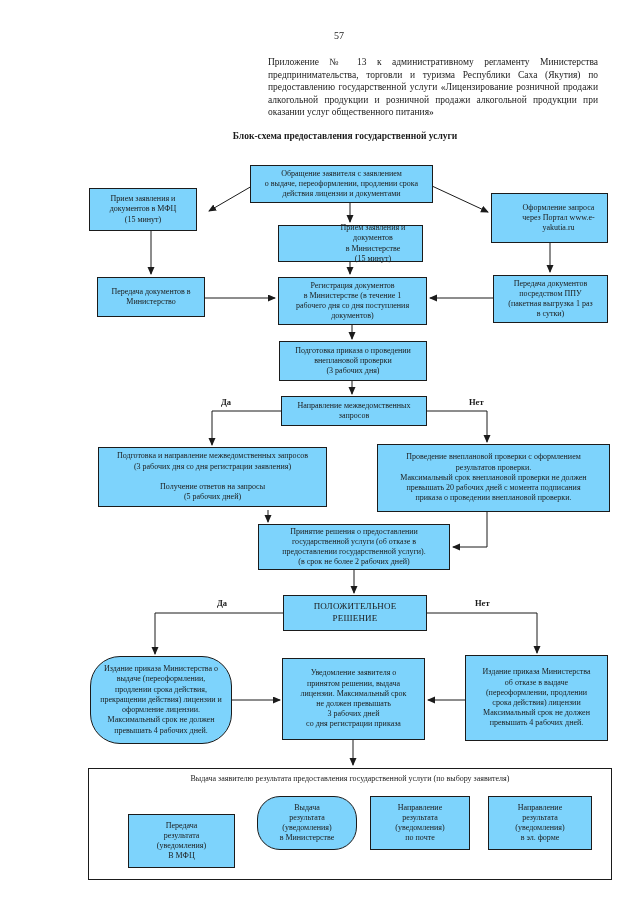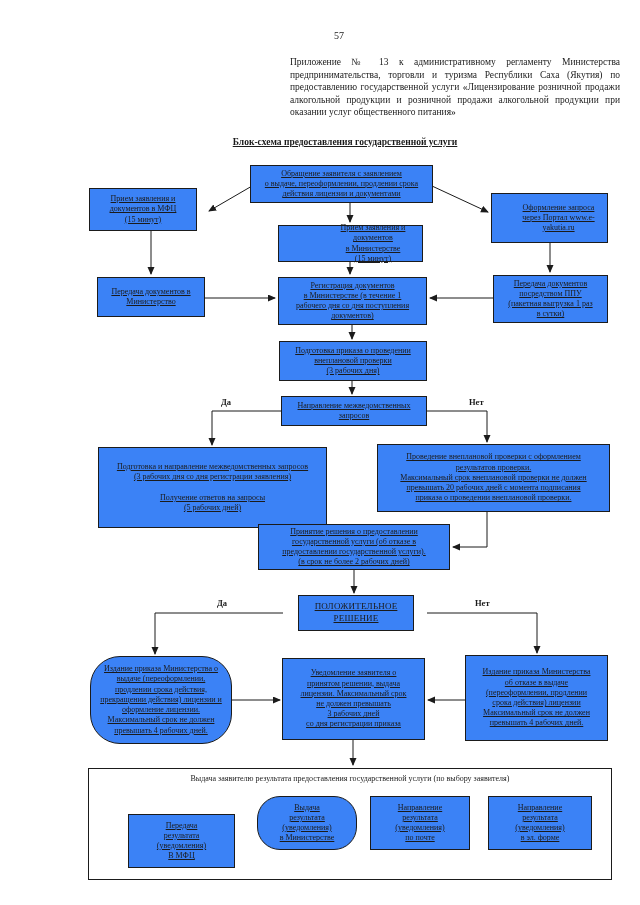--- a/index.html
+++ b/index.html
@@ -4,51 +4,51 @@
 <style>
   html,body{margin:0;padding:0;background:#e8e8e8;}
   .page{
     position:relative;width:640px;height:905px;background:#ffffff;
     font-family:"Liberation Serif", serif;color:#1b1b1b;overflow:hidden;
     margin:0 auto;
   }
   .abs{position:absolute;}
   .page-number{font-size:10px;}
   .doc-header{
-    width:330px;font-size:9.5px;line-height:1.32;text-align:justify;margin-left:22px;
+    width:330px;font-size:9.5px;line-height:1.32;text-align:justify;
   }
   .diagram-title{
     width:430px;font-size:9.5px;font-weight:bold;text-align:center;
   }
   .box{
-    position:absolute;border:1px solid #1b1b1b;background:#3b82f6;
+    position:absolute;border:1px solid #1b1b1b;background:#7dd3fc;
     display:flex;align-items:center;justify-content:center;
     text-align:center;font-size:8px;line-height:1.28;
-    white-space:pre-line;padding:1px 2px;box-sizing:border-box;text-decoration:underline;
+    white-space:pre-line;padding:1px 2px;box-sizing:border-box;
   }
   .box-positive{font-size:9px;letter-spacing:.2px;}
   .branch-label{font-size:8.5px;font-weight:bold;margin-left:7px;}
   .result-outer{
     position:absolute;border:1px solid #1b1b1b;box-sizing:border-box;background:#fff;
   }
   .result-title{
     position:absolute;text-align:center;font-size:8px;line-height:1.3;
   }
   svg.connectors{position:absolute;left:0;top:0;pointer-events:none;}
 </style>
 </head>
 <body>
 
 <div class="page">
 
   <div class="abs page-number" style="left:334px;top:30px;">57</div>
 
   <div class="abs doc-header" style="left:268px;top:56px;">Приложение № 13 к административному регламенту Министерства предпринимательства, торговли и туризма Республики Саха (Якутия) по предоставлению государственной услуги «Лицензирование розничной продажи алкогольной продукции и розничной продажи алкогольной продукции при оказании услуг общественного питания»</div>
 
-  <div class="abs diagram-title" style="left:130px;top:137px;text-decoration:underline;">Блок-схема предоставления государственной услуги</div>
+  <div class="abs diagram-title" style="left:130px;top:131px;">Блок-схема предоставления государственной услуги</div>
 
   <svg class="connectors" width="640" height="905" viewBox="0 0 640 905">
     <defs>
       <marker id="ah" markerWidth="9" markerHeight="8" refX="7" refY="3.5" orient="auto" markerUnits="userSpaceOnUse">
         <path d="M0,0 L8,3.5 L0,7 z" fill="#1b1b1b"></path>
       </marker>
     </defs>
     <g stroke="#1b1b1b" stroke-width="1" fill="none">
       <line x1="252" y1="186" x2="209" y2="211" marker-end="url(#ah)"></line>
       <line x1="432" y1="186" x2="488" y2="212" marker-end="url(#ah)"></line>
@@ -105,38 +105,38 @@
   <div class="box" style="left:279px;top:341px;width:148px;height:40px;">Подготовка приказа о проведении
 внеплановой проверки
 (3 рабочих дня)</div>
 
   <div class="box" style="left:281px;top:396px;width:146px;height:30px;">Направление межведомственных
 запросов</div>
 
   <div class="abs branch-label" style="left:214px;top:397px;">Да</div>
   <div class="abs branch-label" style="left:462px;top:397px;">Нет</div>
 
-  <div class="box" style="left:98px;top:447px;width:229px;height:81px;">Подготовка и направление межведомственных запросов
+  <div class="box" style="left:98px;top:447px;width:229px;height:60px;">Подготовка и направление межведомственных запросов
 (3 рабочих дня со дня регистрации заявления)
 
 Получение ответов на запросы
 (5 рабочих дней)</div>
 
   <div class="box" style="left:377px;top:444px;width:233px;height:68px;">Проведение внеплановой проверки с оформлением
 результатов проверки.
 Максимальный срок внеплановой проверки не должен
 превышать 20 рабочих дней с момента подписания
 приказа о проведении внеплановой проверки.</div>
 
   <div class="box" style="left:258px;top:524px;width:192px;height:46px;">Принятие решения о предоставлении
 государственной услуги (об отказе в
 предоставлении государственной услуги).
 (в срок не более 2 рабочих дней)</div>
 
-  <div class="box box-positive" style="left:298px;top:595px;width:116px;height:36px;">ПОЛОЖИТЕЛЬНОЕ
+  <div class="box box-positive" style="left:283px;top:595px;width:144px;height:36px;">ПОЛОЖИТЕЛЬНОЕ
 РЕШЕНИЕ</div>
 
   <div class="abs branch-label" style="left:210px;top:598px;">Да</div>
   <div class="abs branch-label" style="left:468px;top:598px;">Нет</div>
 
   <div class="box" style="left:90px;top:656px;width:142px;height:88px;border-radius:30px;">Издание приказа Министерства о
 выдаче (переоформлении,
 продлении срока действия,
 прекращении действия) лицензии и
 оформление лицензии.

